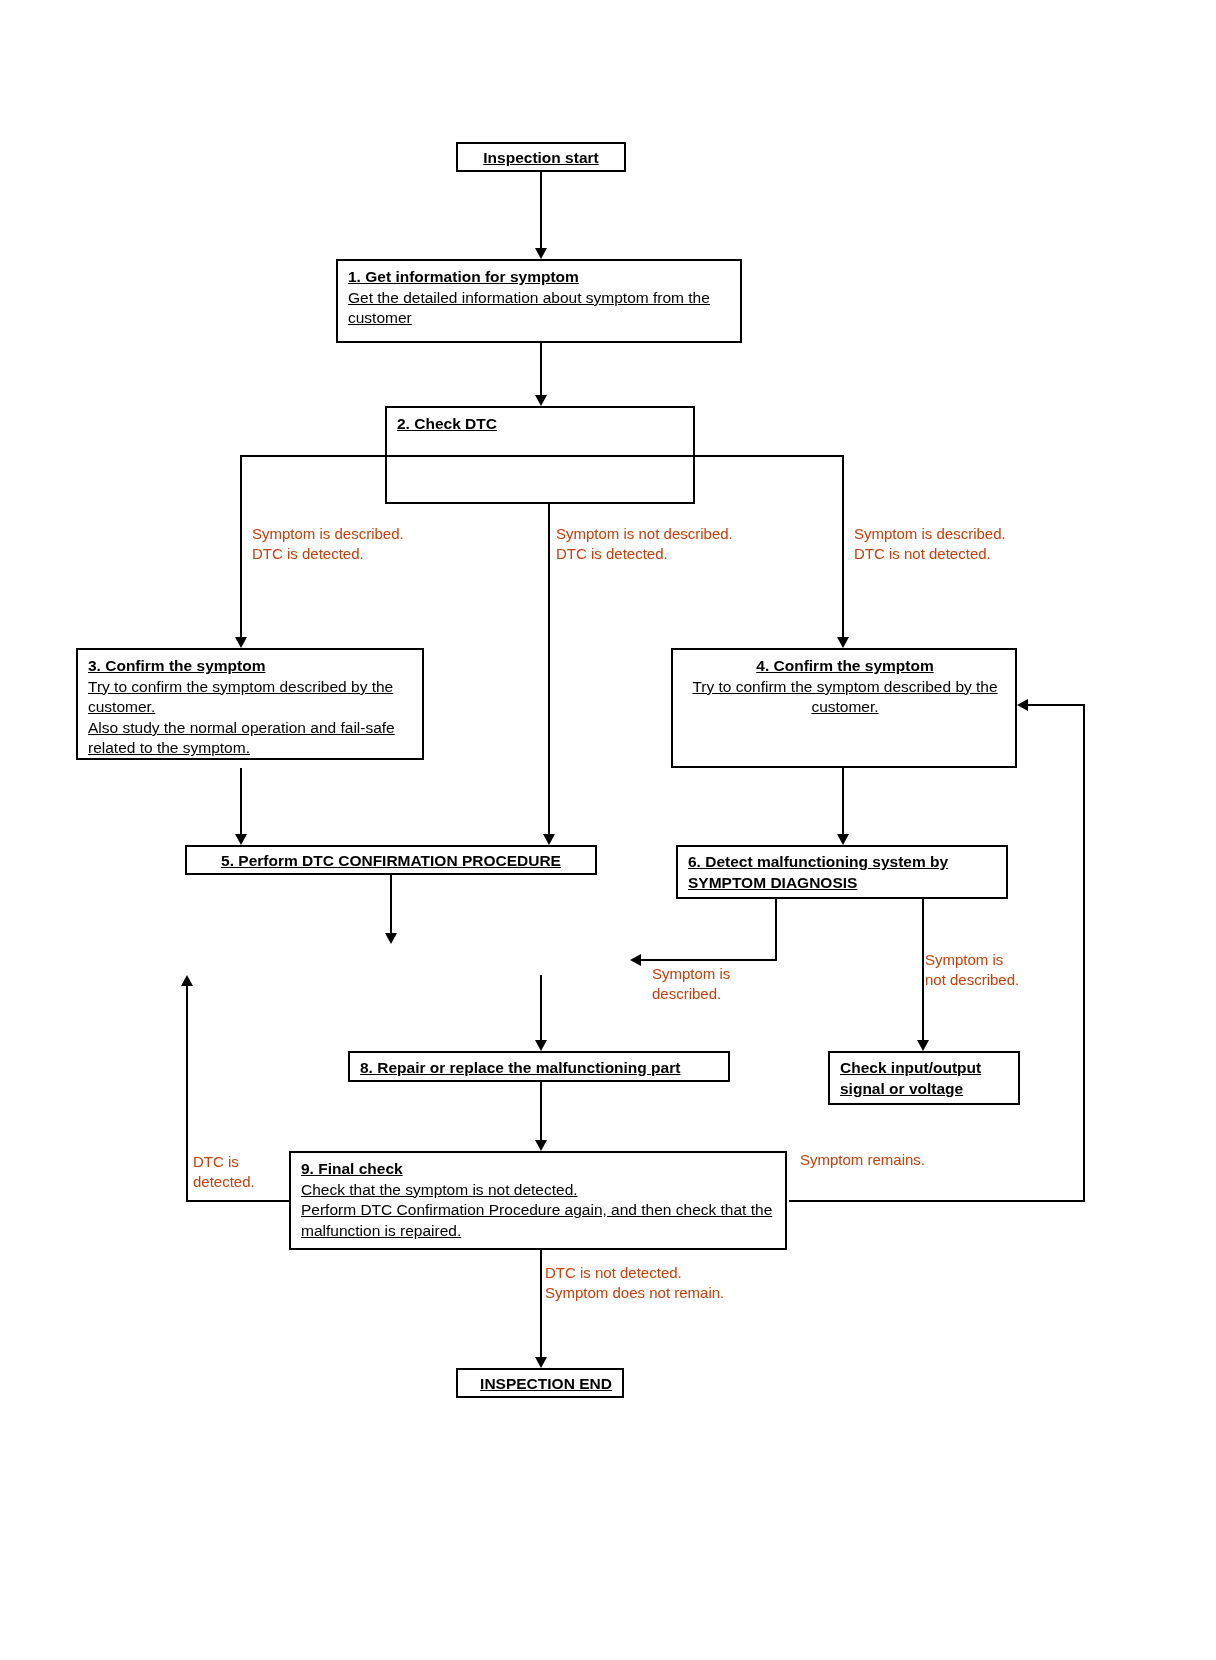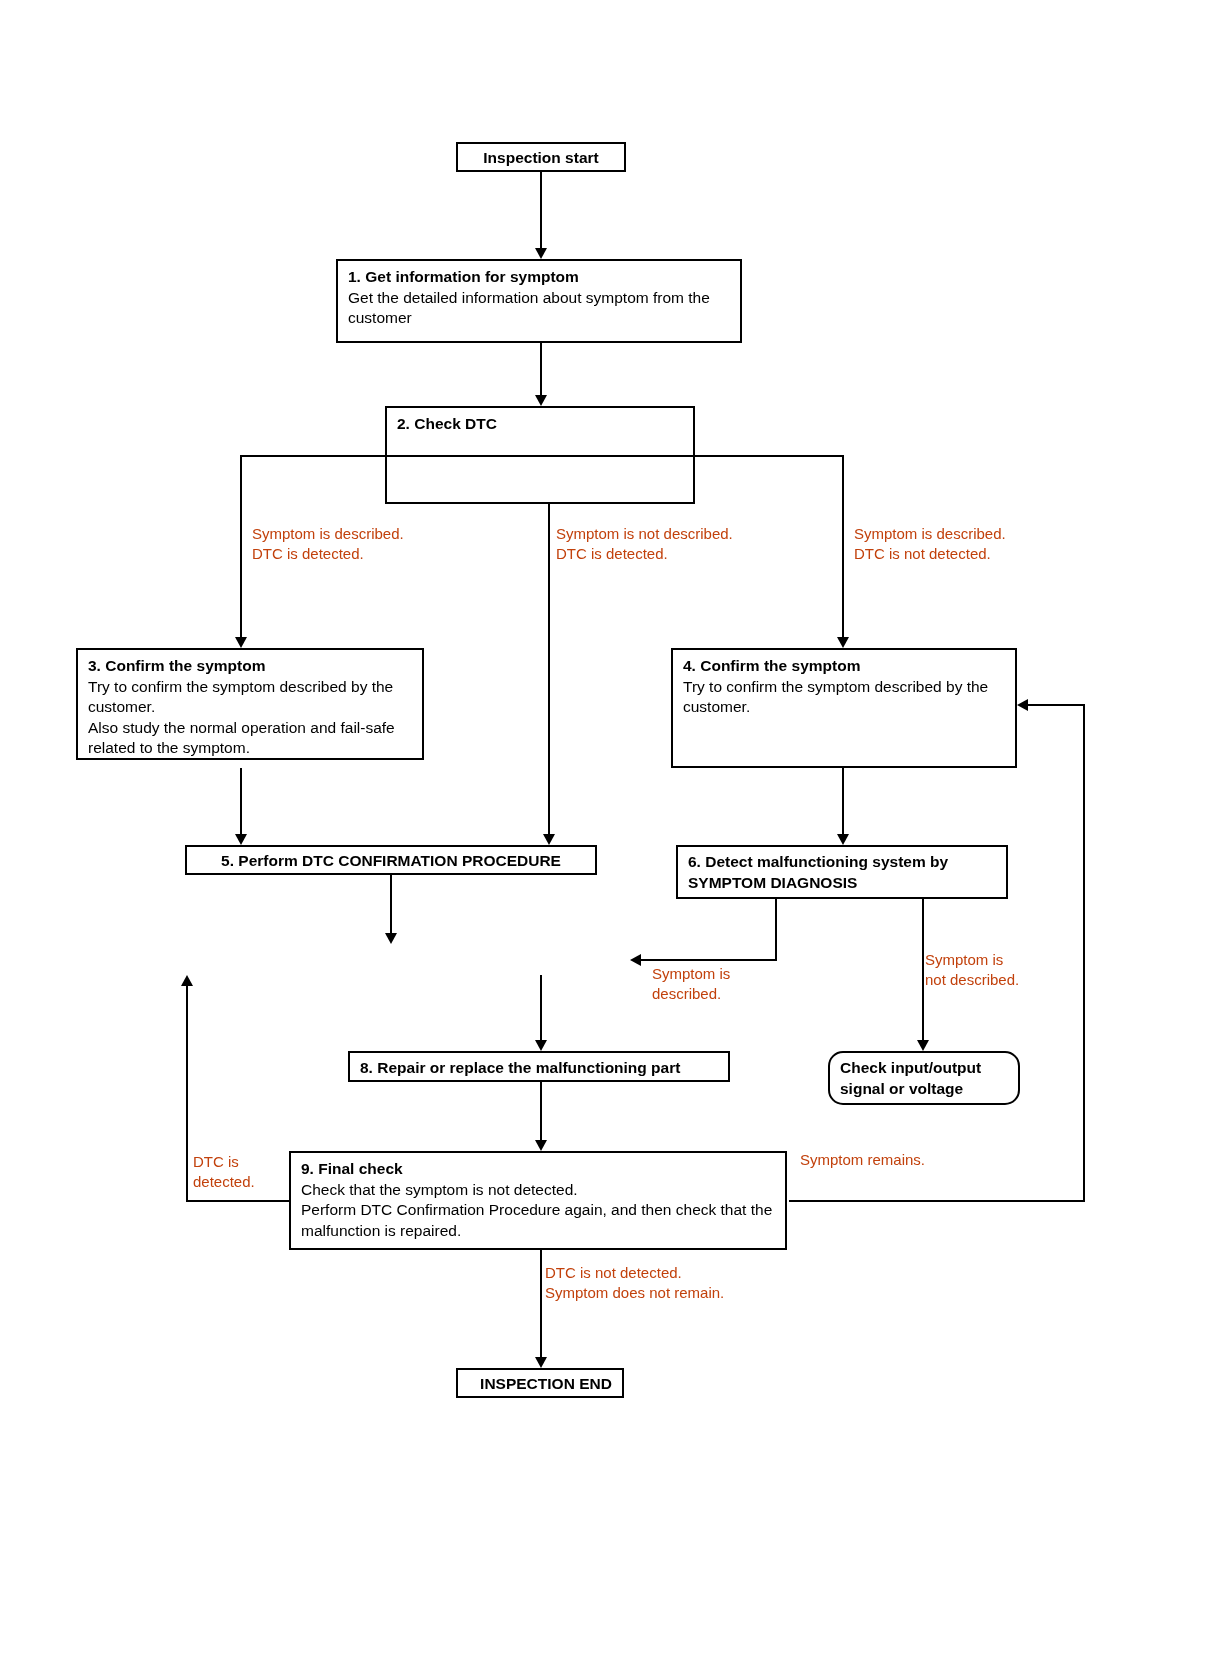--- a/index.html
+++ b/index.html
@@ -19,20 +19,21 @@
     overflow: hidden;
   }
   .box {
     position: absolute;
     border: 2px solid #000000;
     background: #ffffff;
     box-sizing: border-box;
     padding: 6px 8px 6px 10px;
     font-size: 15.5px;
     line-height: 1.33;
+    text-decoration: underline;
   }
   .box .title {
     font-weight: bold;
     display: block;
   }
   .box .body {
     display: block;
     font-weight: normal;
     white-space: pre-line;
   }
@@ -93,21 +94,21 @@
   <div class="box" style="left:385px; top:406px; width:310px; height:98px;">
     <span class="title">2. Check DTC</span>
   </div>
 
   <div class="box" style="left:76px; top:648px; width:348px; height:112px;">
     <span class="title">3. Confirm the symptom</span>
     <span class="body">Try to confirm the symptom described by the customer.
 Also study the normal operation and fail-safe related to the symptom.</span>
   </div>
 
-  <div class="box" style="left:671px; top:648px; width:346px; height:120px;">
+  <div class="box" style="left:671px; top:648px; width:346px; height:120px;text-align:center;">
     <span class="title">4. Confirm the symptom</span>
     <span class="body">Try to confirm the symptom described by the customer.</span>
   </div>
 
   <div class="box center bold-only" style="left:185px; top:845px; width:412px; height:30px; padding:4px 0 0 0;">
     <span class="title">5. Perform DTC CONFIRMATION PROCEDURE</span>
   </div>
 
   <div class="box bold-only" style="left:676px; top:845px; width:332px; height:54px; padding:5px 8px 0 10px;">
     <span class="title">6. Detect malfunctioning system by SYMPTOM DIAGNOSIS</span>
@@ -117,21 +118,21 @@
   <div class="box bold-only" style="left:348px; top:1051px; width:382px; height:31px; padding:5px 8px 0 10px;">
     <span class="title">8. Repair or replace the malfunctioning part</span>
   </div>
 
   <div class="box" style="left:289px; top:1151px; width:498px; height:99px;">
     <span class="title">9. Final check</span>
     <span class="body">Check that the symptom is not detected.
 Perform DTC Confirmation Procedure again, and then check that the malfunction is repaired.</span>
   </div>
 
-  <div class="box bold-only" style="left:828px; top:1051px; width:192px; height:54px; padding:5px 8px 0 10px;border-radius:15px;">
+  <div class="box bold-only" style="left:828px; top:1051px; width:192px; height:54px; padding:5px 8px 0 10px;">
     <span class="title">Check input/output signal or voltage</span>
   </div>
 
   <div class="box center bold-only" style="left:456px; top:1368px; width:168px; height:30px; padding:4px 0 0 12px;">
     <span class="title">INSPECTION END</span>
   </div>
 
   <div class="ln v" style="left:540px; top:172px; height:76px;"></div>
   <div class="arrow down" style="left:535px; top:248px;"></div>
 

